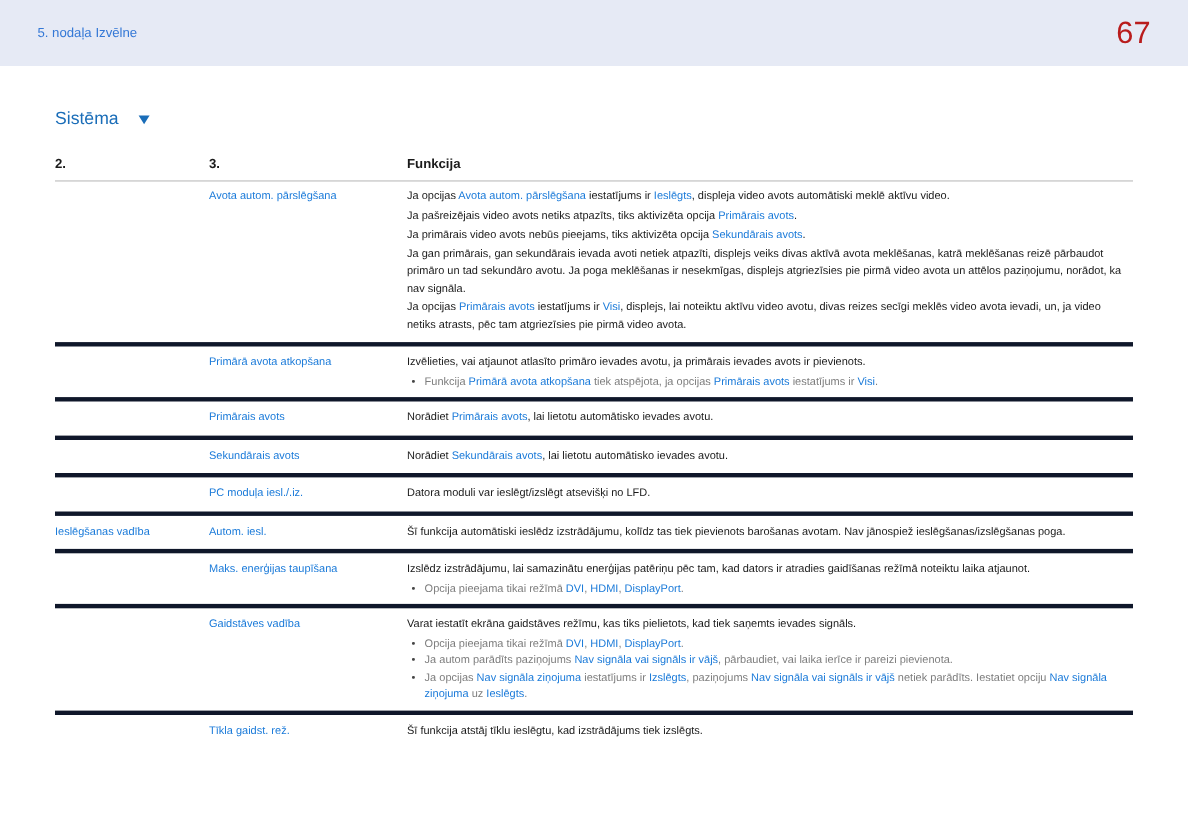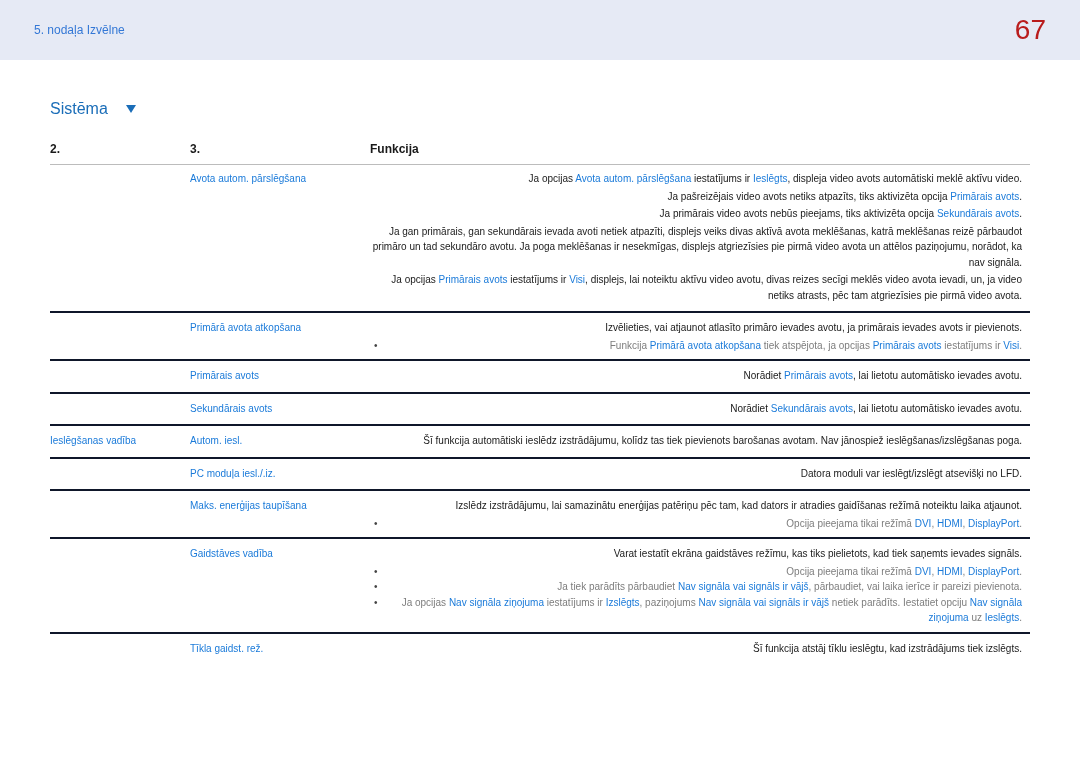--- a/index.html
+++ b/index.html
@@ -6,30 +6,30 @@
   body { font-family: Arial, Helvetica, sans-serif; font-size: 12px; color: #1a1a1a; background: #fff; width: 1080px; }
   .header-bar { background: #e6eaf5; height: 60px; display: flex; align-items: center; justify-content: space-between; padding: 0 34px; }
   .chapter-label { color: #3478d6; font-size: 12px; }
   .page-number { color: #b91c1c; font-size: 28px; font-weight: 300; margin-left: 24px; }
   .content { padding: 40px 50px 30px 50px; }
   .section-title { color: #1a6db8; font-size: 16px; margin-bottom: 18px; display: flex; align-items: center; gap: 18px; }
   .tri-down { width: 0; height: 0; border-left: 5px solid transparent; border-right: 5px solid transparent; border-top: 8px solid #1a6db8; display: inline-block; }
   table { width: 100%; border-collapse: collapse; }
   thead th { text-align: left; font-size: 12px; font-weight: bold; padding: 6px 8px 8px 0; border-bottom: 1px solid #bcbcbc; }
   tbody td { vertical-align: top; padding: 6px 8px 6px 0; font-size: 10px; line-height: 1.55; }
-  tbody tr.toprule td { border-top: 2px solid #0f172a; padding-top: 7px; }
+  tbody tr.toprule td { border-top: 4px solid #0f172a; padding-top: 7px; }
   .col1 { width: 140px; }
   .col2 { width: 180px; }
   .col3 { }
   .blue { color: #1a7ad9; }
   .muted { color: #7d7d7d; }
   ul.bul { list-style: none; padding-left: 0; }
-  ul.bul li { position: relative; padding-left: 16px; text-align: right; }
+  ul.bul li { position: relative; padding-left: 16px; }
   ul.bul li::before { content: "•"; position: absolute; left: 4px; top: 0; color: #444; }
-  .desc p { margin-bottom: 2px; text-align: right; }
+  .desc p { margin-bottom: 2px; }
 </style>
 </head>
 <body>
 
 <div class="header-bar">
   <span class="chapter-label">5. nodaļa Izvēlne</span>
   <span class="page-number">67</span>
 </div>
 
 <div class="content">
@@ -83,32 +83,32 @@
       <tr class="toprule">
         <td class="col1"></td>
         <td class="col2 blue">Sekundārais avots</td>
         <td class="col3 desc">
             <p><span>Norādiet </span><span class="blue">Sekundārais avots</span><span>, lai lietotu automātisko ievades avotu.</span></p>
           </td>
       </tr>
 
 
       <tr class="toprule">
+        <td class="col1"></td>
+        <td class="col2 blue">PC moduļa iesl./.iz.</td>
+        <td class="col3 desc">
+            <p>Datora moduli var ieslēgt/izslēgt atsevišķi no LFD.</p>
+          </td>
+      </tr>
+
+      <tr class="toprule">
         <td class="col1 blue">Ieslēgšanas vadība</td>
         <td class="col2 blue">Autom. iesl.</td>
         <td class="col3 desc">
             <p>Šī funkcija automātiski ieslēdz izstrādājumu, kolīdz tas tiek pievienots barošanas avotam. Nav jānospiež ieslēgšanas/izslēgšanas poga.</p>
-          </td>
-      </tr>
-
-      <tr class="toprule">
-        <td class="col1"></td>
-        <td class="col2 blue">PC moduļa iesl./.iz.</td>
-        <td class="col3 desc">
-            <p>Datora moduli var ieslēgt/izslēgt atsevišķi no LFD.</p>
           </td>
       </tr>
 
       <tr class="toprule">
         <td class="col1"></td>
         <td class="col2 blue">Maks. enerģijas taupīšana</td>
         <td class="col3 desc">
           <p>Izslēdz izstrādājumu, lai samazinātu enerģijas patēriņu pēc tam, kad dators ir atradies gaidīšanas režīmā noteiktu laika atjaunot.</p>
           <ul class="bul">
               <li class="muted"><span>Opcija pieejama tikai režīmā </span><span class="blue">DVI</span><span>, </span><span class="blue">HDMI</span><span>, </span><span class="blue">DisplayPort</span><span>.</span></li>
@@ -116,21 +116,21 @@
         </td>
       </tr>
 
       <tr class="toprule">
         <td class="col1"></td>
         <td class="col2 blue">Gaidstāves vadība</td>
         <td class="col3 desc">
           <p>Varat iestatīt ekrāna gaidstāves režīmu, kas tiks pielietots, kad tiek saņemts ievades signāls.</p>
           <ul class="bul">
             <li class="muted"><span>Opcija pieejama tikai režīmā </span><span class="blue">DVI</span><span>, </span><span class="blue">HDMI</span><span>, </span><span class="blue">DisplayPort</span><span>.</span></li>
-            <li class="muted"><span>Ja tiek parādīts pārbaudiet </span><span class="blue">Nav signāla vai signāls ir vājš</span><span>, pārbaudiet, vai laika ierīce ir pareizi pievienota.</span></li>
+            <li class="muted"><span>Ja autom parādīts paziņojums </span><span class="blue">Nav signāla vai signāls ir vājš</span><span>, pārbaudiet, vai laika ierīce ir pareizi pievienota.</span></li>
             <li class="muted"><span>Ja opcijas </span><span class="blue">Nav signāla ziņojuma</span><span> iestatījums ir </span><span class="blue">Izslēgts</span><span>, paziņojums </span><span class="blue">Nav signāla vai signāls ir vājš</span><span> netiek parādīts. Iestatiet opciju </span><span class="blue">Nav signāla ziņojuma</span><span> uz </span><span class="blue">Ieslēgts</span><span>.</span></li>
           </ul>
         </td>
       </tr>
 
       <tr class="toprule">
         <td class="col1"></td>
         <td class="col2 blue">Tīkla gaidst. rež.</td>
         <td class="col3 desc">
             <p>Šī funkcija atstāj tīklu ieslēgtu, kad izstrādājums tiek izslēgts.</p>

